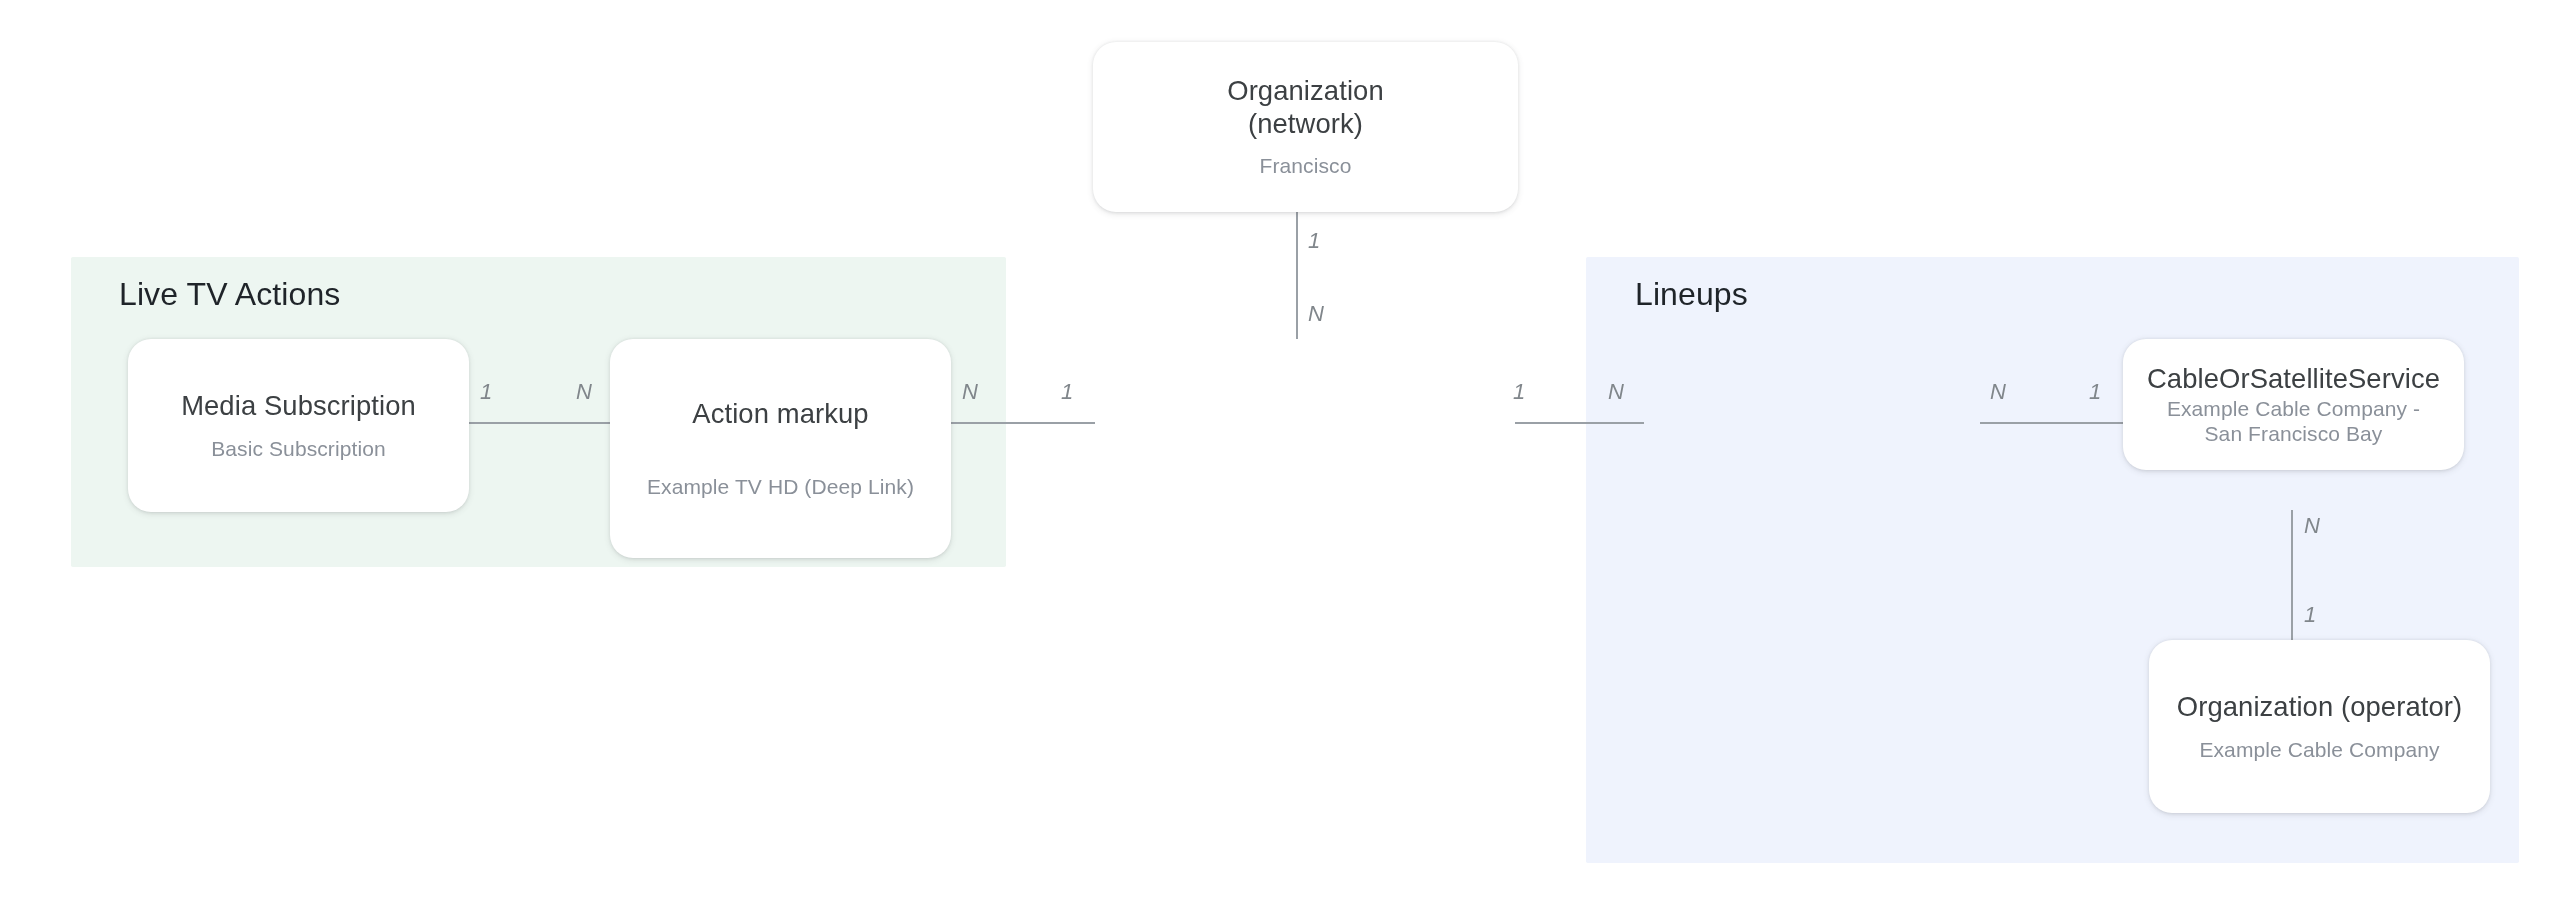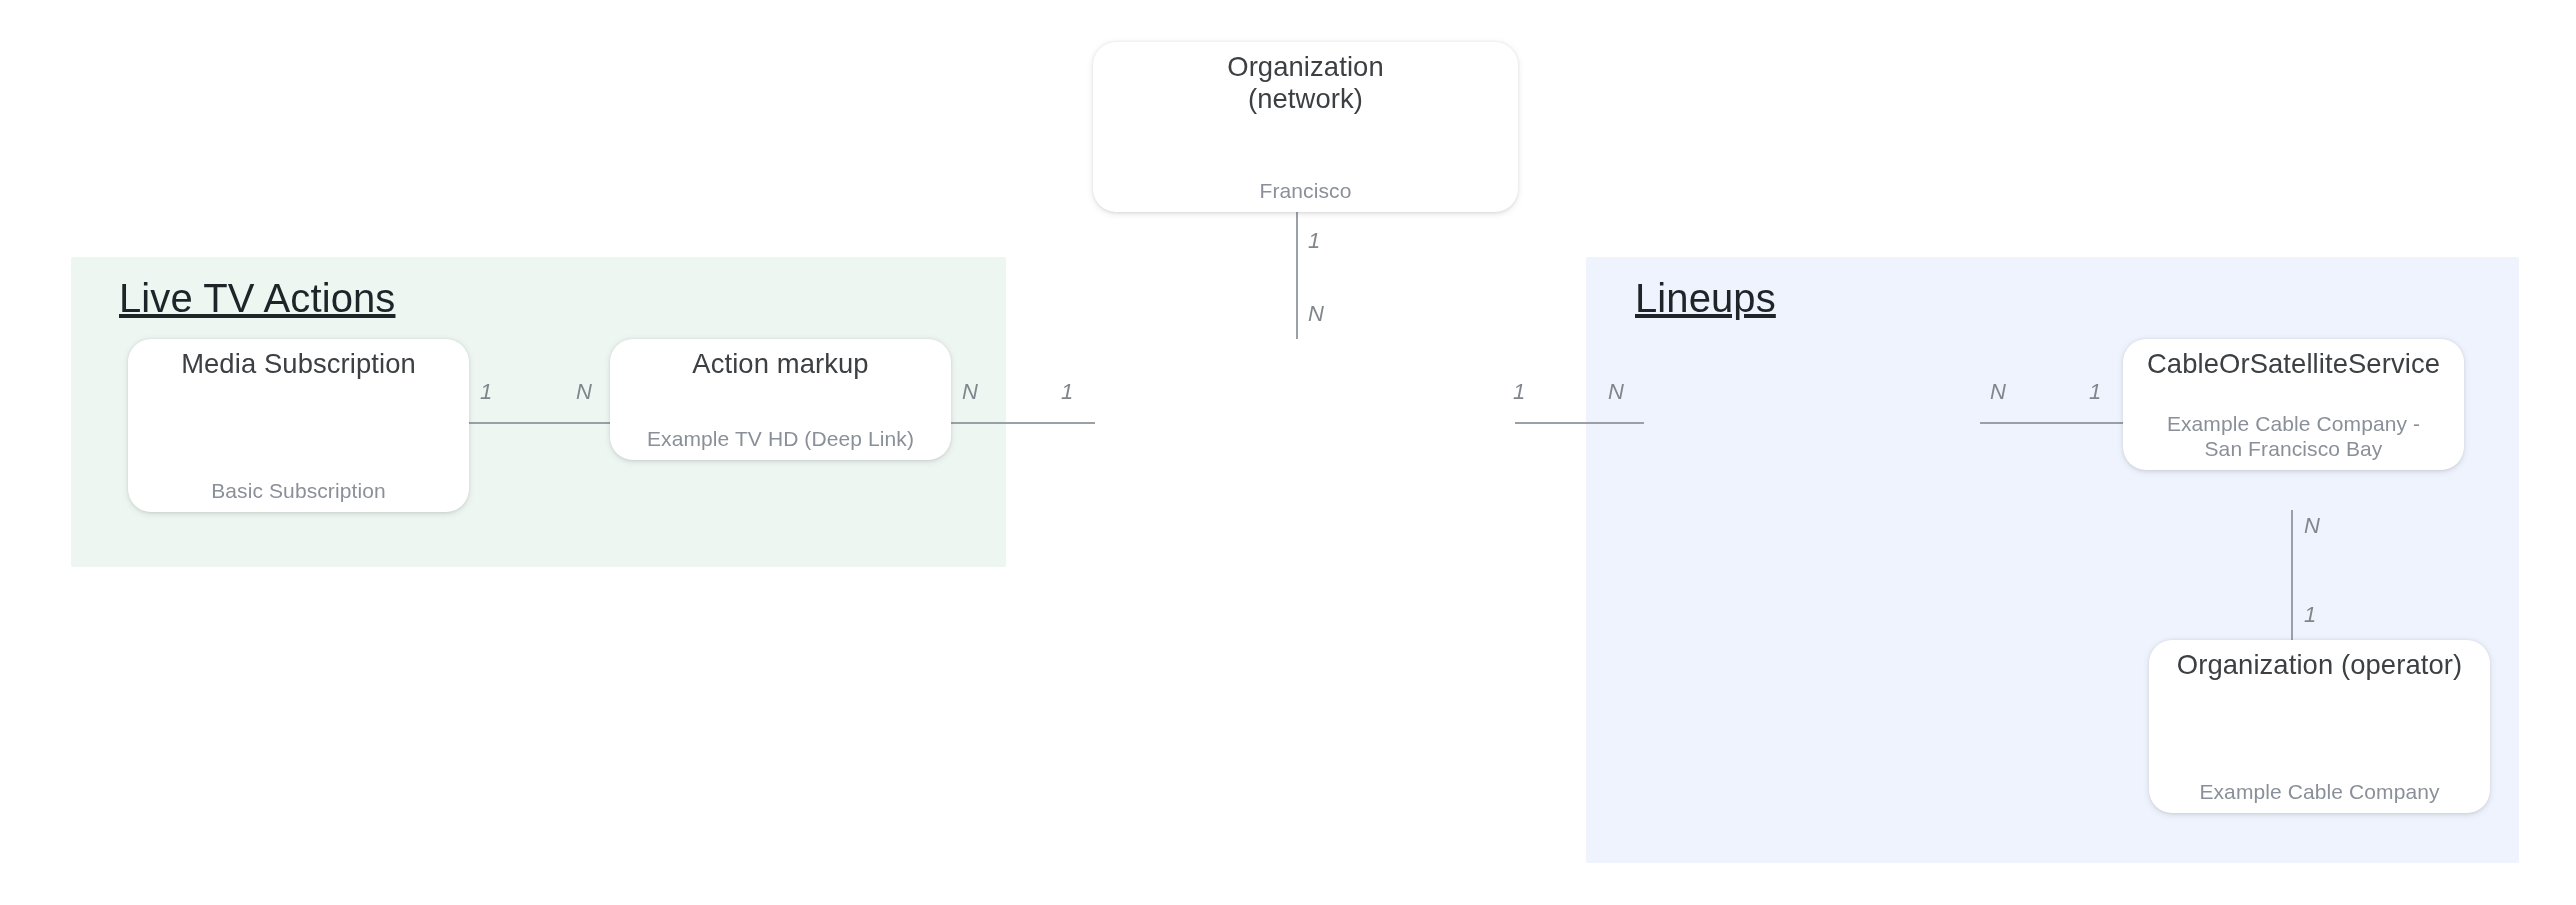--- a/index.html
+++ b/index.html
@@ -20,38 +20,37 @@
     overflow: hidden;
   }
 
   
   .group {
     position: absolute;
     border-radius: 1.8px;
   }
   .group-title {
     position: absolute;
-    font-size: 40px;
+    font-size: 32px;
     font-weight: 400;
     color: #1f2429;
     letter-spacing: 0.1px;
     white-space: nowrap;
-    text-decoration: underline;
   }
 
   
   .card {
     position: absolute;
     background: #ffffff;
     border-radius: 23px;
     box-shadow: 0 1.8px 6.2px rgba(60,64,67,0.13), 0 0.9px 2.7px rgba(60,64,67,0.10);
     display: flex;
     flex-direction: column;
     align-items: center;
-    justify-content: space-between;
+    justify-content: center;
     box-sizing: border-box;
     padding: 8.8px 16px;
     z-index: 5;
   }
   .card-title {
     font-size: 27.4px;
     font-weight: 400;
     color: #3c4043;
     line-height: 1.18;
     text-align: center;
@@ -132,21 +131,21 @@
     <div class="card-title">Organization
 (network)</div>
     <div class="card-sub">Francisco</div>
   </div>
 
   <div class="card" style="left:128px; top:339px; width:341px; height:173px;">
     <div class="card-title">Media Subscription</div>
     <div class="card-sub">Basic Subscription</div>
   </div>
 
-  <div class="card" style="left:610px; top:339px; width:341px; height:121px;gap:30px;">
+  <div class="card" style="left:610px; top:339px; width:341px; height:219px;gap:30px;">
     <div class="card-title">Action markup</div>
     <div class="card-sub">Example TV HD (Deep Link)</div>
   </div>
 
 
 
   <div class="card" style="left:2123px; top:339px; width:341px; height:131px;">
     <div class="card-title tight">CableOrSatelliteService</div>
     <div class="card-sub">Example Cable Company -
 San Francisco Bay</div>

